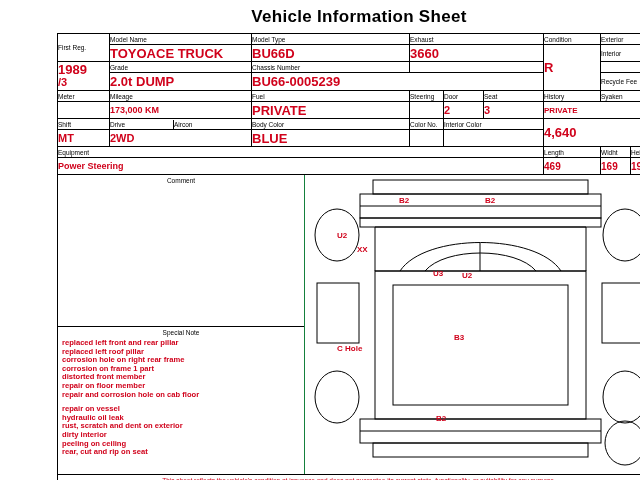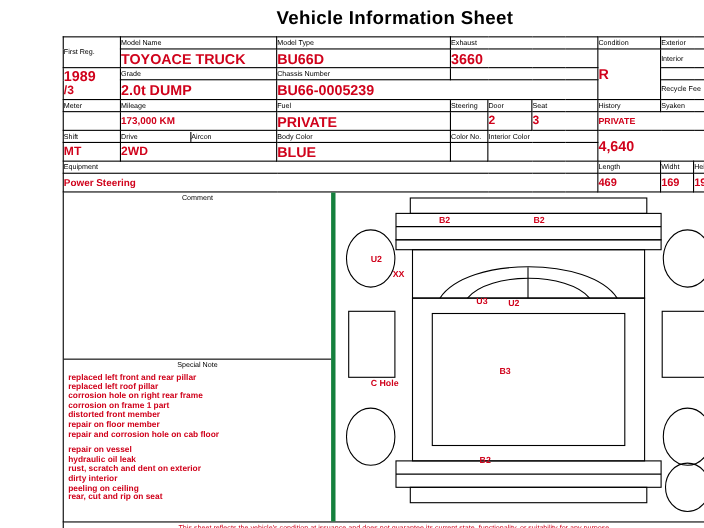--- a/index.html
+++ b/index.html
@@ -68,21 +68,21 @@
     width: 604px;
     height: 300px;
     border: 1px solid #000;
     border-top: none;
     box-sizing: border-box;
   }
   .leftcol {
     width: 247px;
     display: flex;
     flex-direction: column;
-    border-right: 4px solid #15803d;
+    border-right: 1px solid #15803d;
     box-sizing: border-box;
   }
   .comment-box {
     flex: 0 0 152px;
     border-bottom: 1px solid #000;
     box-sizing: border-box;
   }
   .boxlabel {
     font-size: 6.5px;
     text-align: center;

